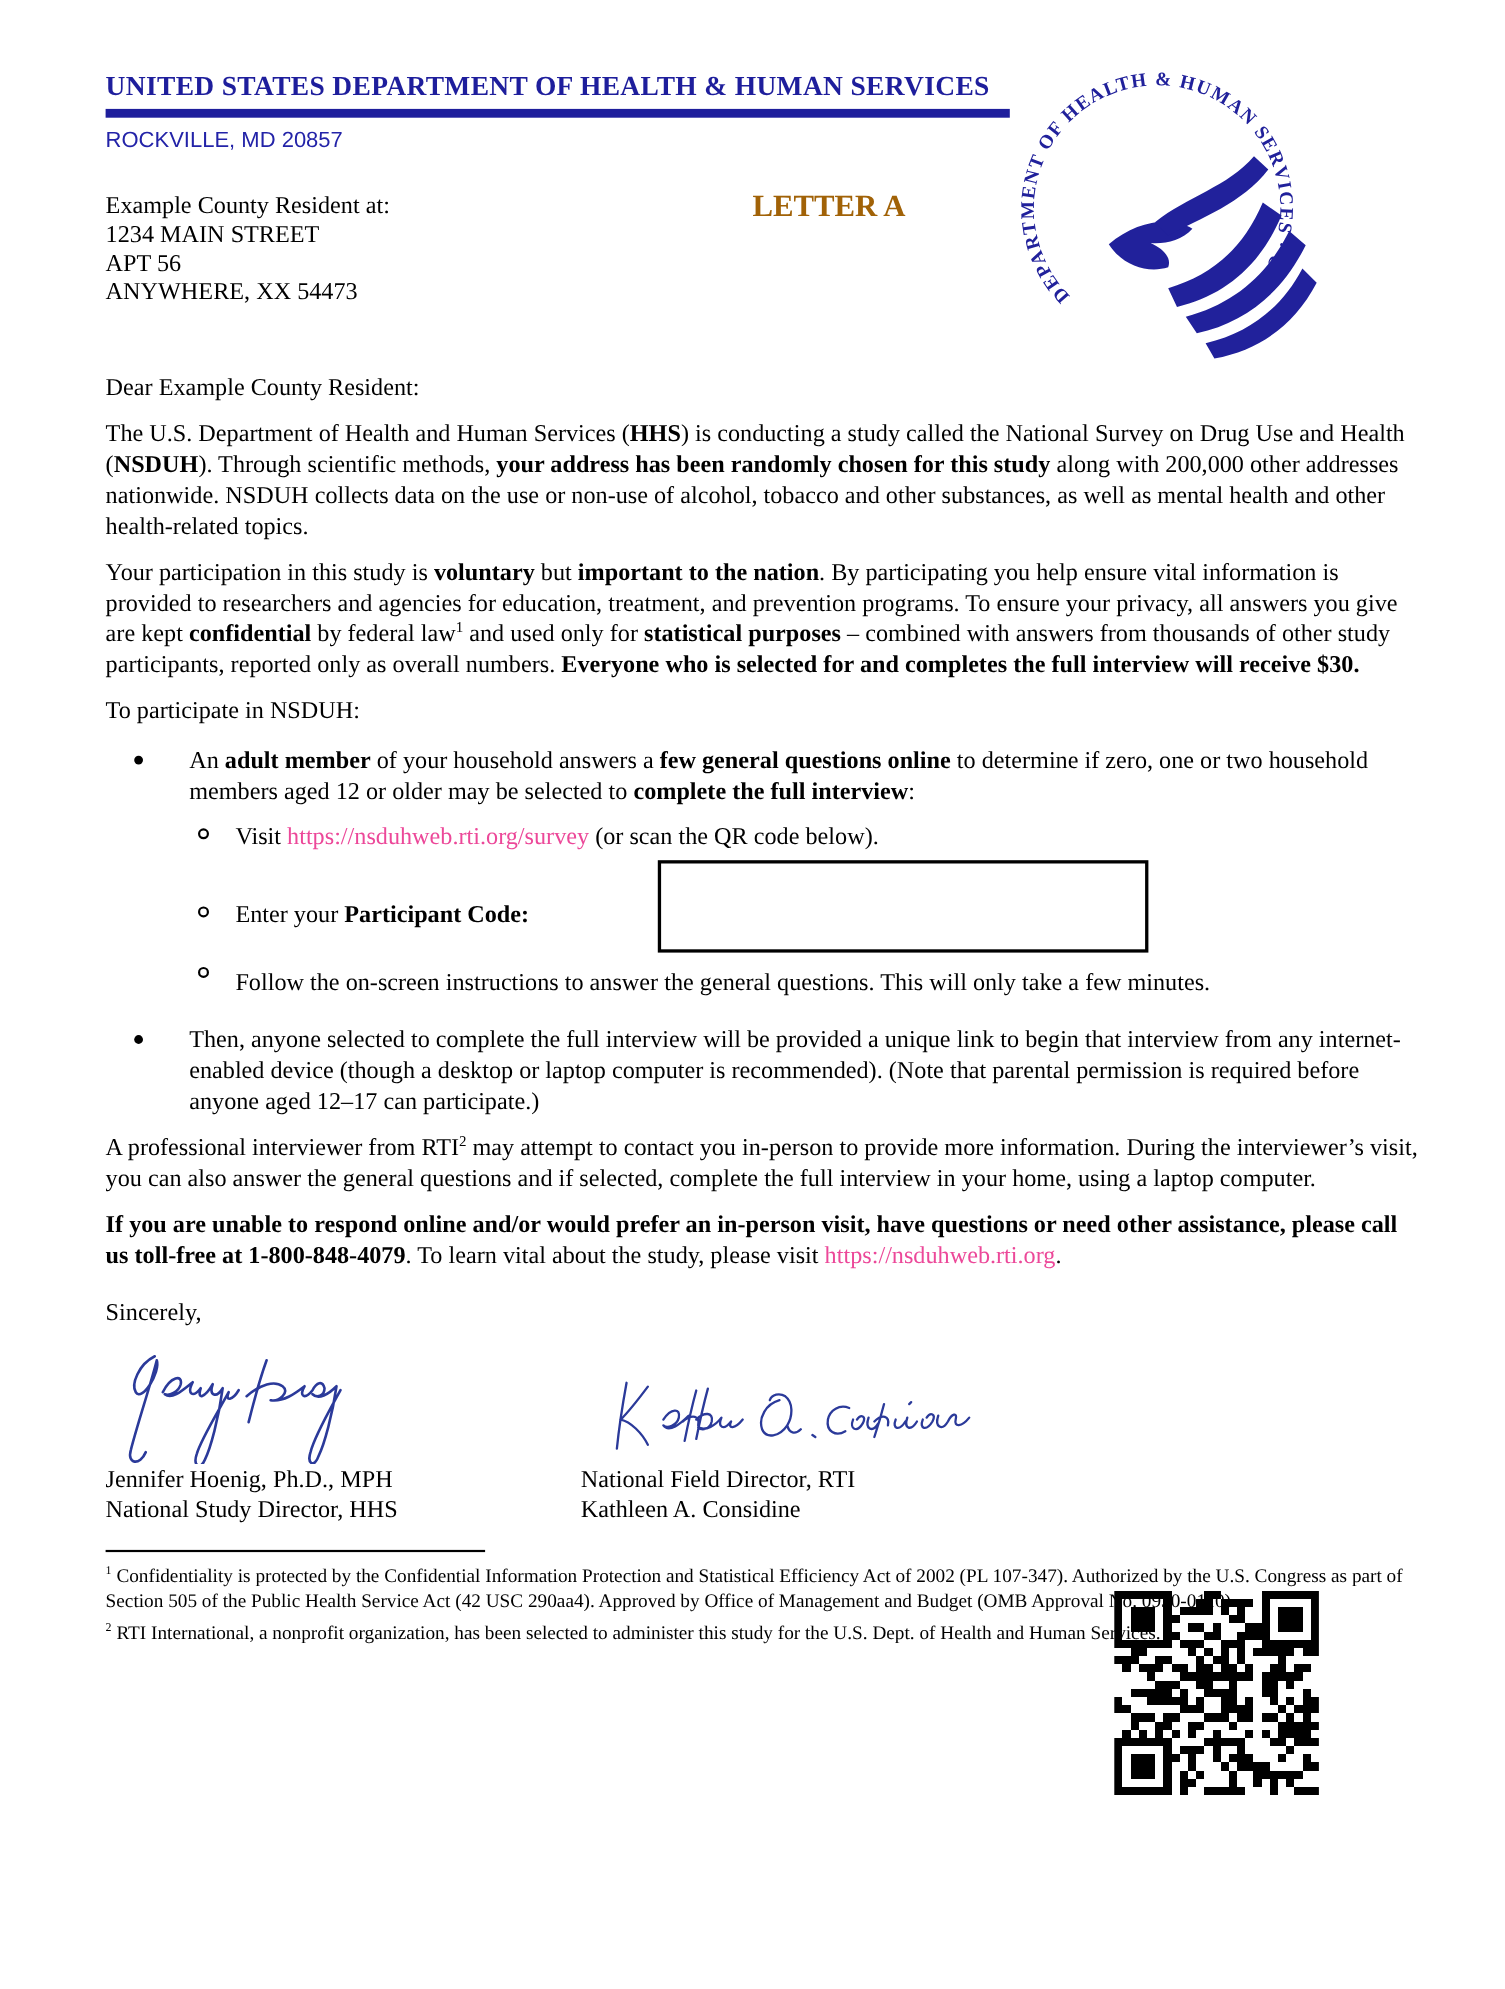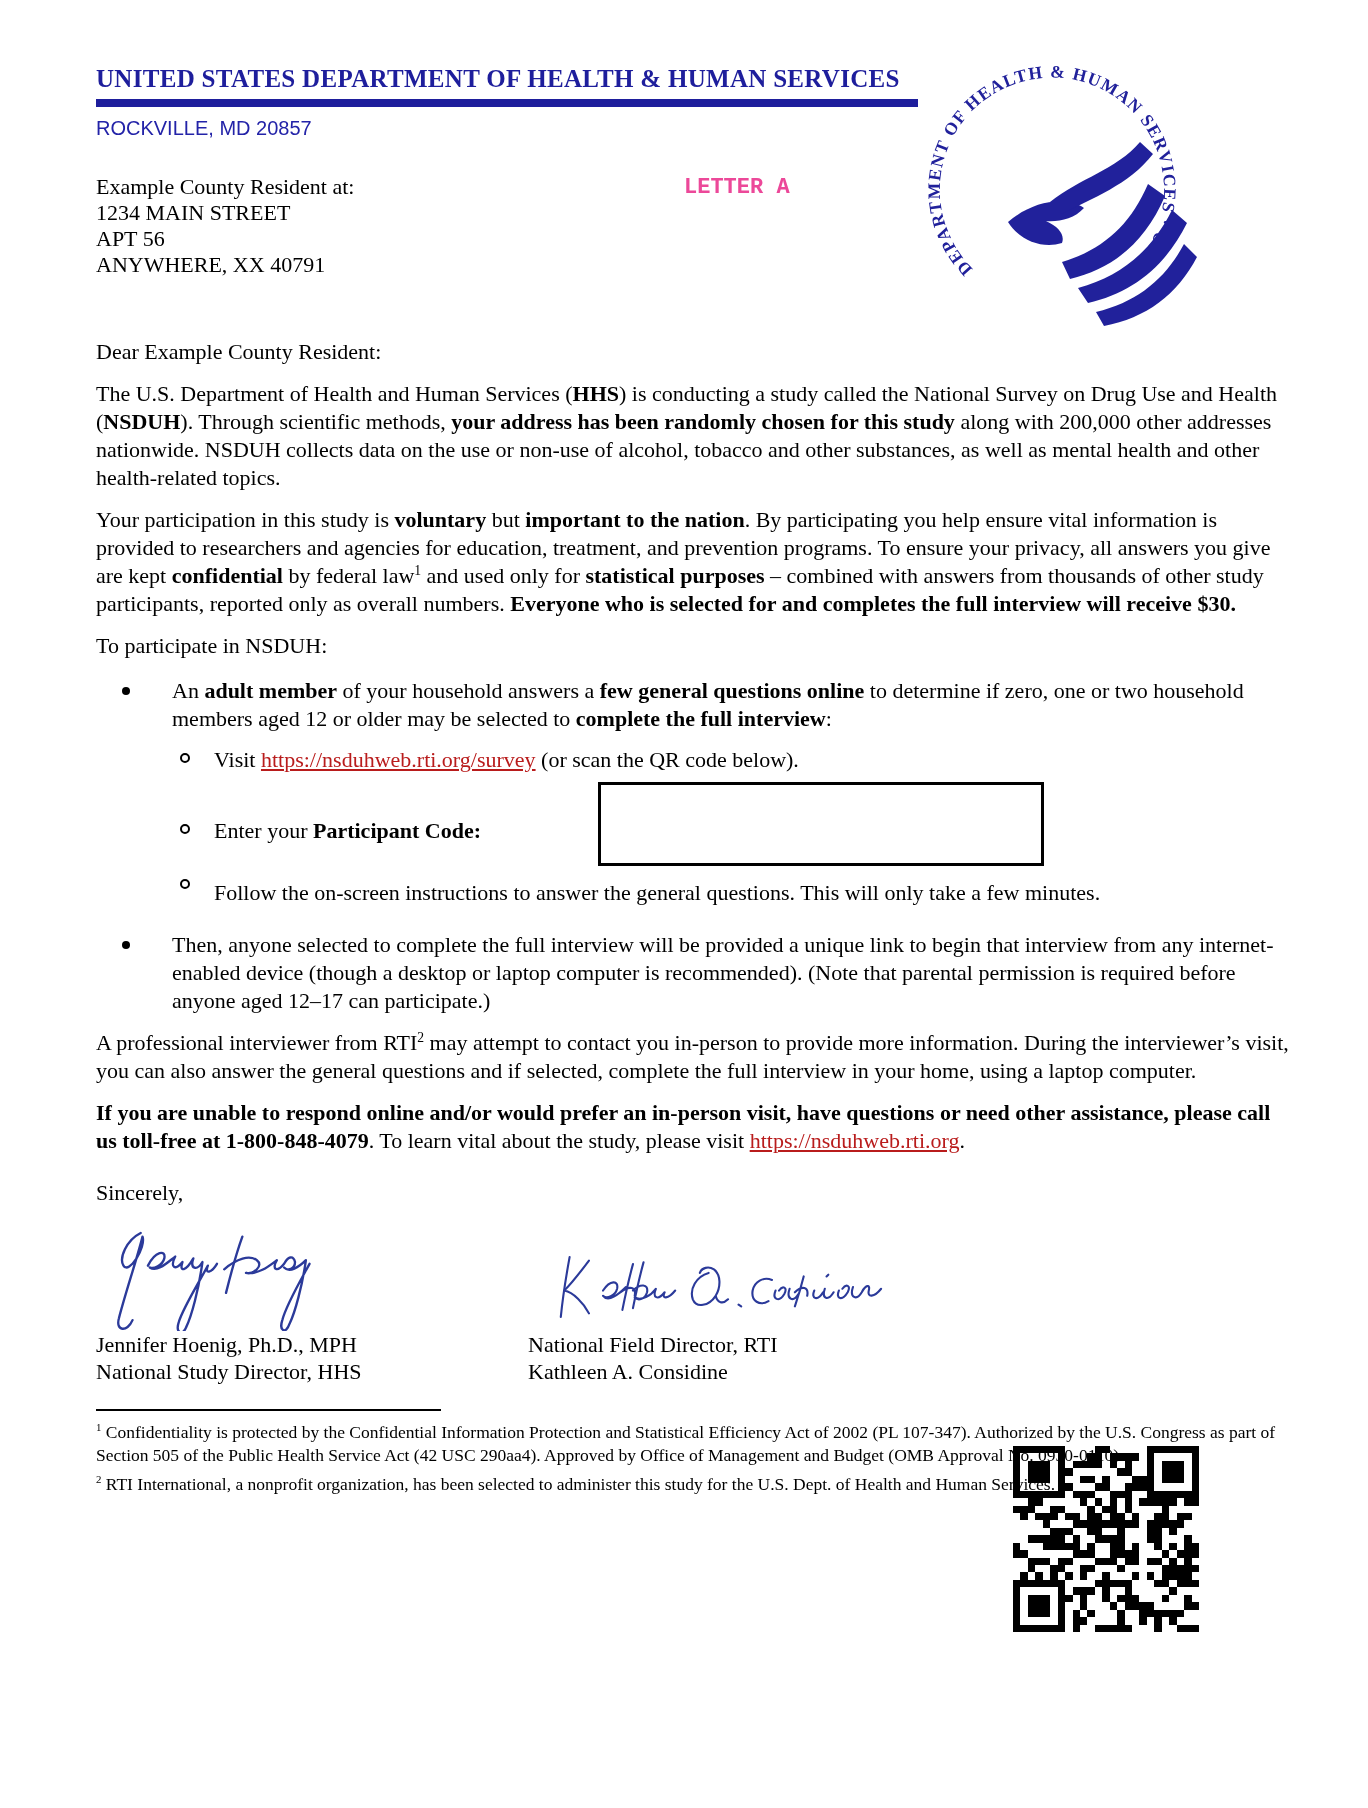--- a/index.html
+++ b/index.html
@@ -4,34 +4,34 @@
 <style>
   html,body{margin:0;padding:0;background:#fff;}
   .page{
     width:1368px;height:1808px;background:#fff;position:relative;overflow:hidden;
     box-sizing:border-box;padding:64px 76px 0 96px;
     font-family:"Liberation Serif","DejaVu Serif",serif;
     font-size:22px;line-height:28px;color:#000;
   }
   .b{font-weight:bold;}
   sup{font-size:0.62em;line-height:0;}
-  .lnk{color:#b91c1c;text-decoration:underline;}
+  .lnk{color:#ec4899;}
 
   
   .agency{font-weight:bold;font-size:25px;line-height:30px;color:#1e1e9c;letter-spacing:0.3px;}
   .head-rule{height:8px;background:#1e1e9c;width:822px;margin-top:5px;}
   .city{font-family:"Liberation Sans","DejaVu Sans",sans-serif;font-size:20px;line-height:24px;color:#2323a8;margin-top:9px;}
 
   
   .seal{position:absolute;left:912px;top:50px;width:300px;height:298px;}
 
   
   .addr-row{margin-top:34px;position:relative;}
   .addr div{line-height:26px;}
-  .letter-label{position:absolute;left:588px;top:0;color:#ec4899;font-weight:bold;font-size:22px;font-family:Liberation Mono, monospace;}
+  .letter-label{position:absolute;left:588px;top:0;color:#a16207;font-weight:bold;font-size:28px;}
 
   .salutation{margin-top:60px;}
   p{margin:14px 0 0 0;}
 
   ul{list-style:none;margin:0;padding:0;}
   .disc>li{position:relative;padding-left:76px;margin-top:17px;}
   .disc>li::before{content:"";position:absolute;left:26px;top:10px;width:8px;height:8px;border-radius:50%;background:#000;}
   .circ>li{position:relative;padding-left:118px;margin-top:13px;}
   .circ>li::before{content:"";position:absolute;left:84px;top:7px;width:10px;height:10px;border-radius:50%;border:2px solid #000;box-sizing:border-box;}
   .spread>li{line-height:42px;margin-top:6px;}
@@ -82,21 +82,21 @@
         <path fill="#21219b" d="M184,262 C226,252 254,228 272,194 L285,207 C265,245 234,268 192,276 Z"></path>
       </g>
     </svg>
   </div>
 
   <div class="addr-row">
     <div class="addr">
       <div>Example County Resident at:</div>
       <div>1234 MAIN STREET</div>
       <div>APT 56</div>
-      <div>ANYWHERE, XX 40791</div>
+      <div>ANYWHERE, XX 54473</div>
     </div>
     <div class="letter-label">LETTER A</div>
   </div>
 
   <p class="salutation">Dear Example County Resident:</p>
 
   <p><span>The U.S. Department of Health and Human Services (</span><span class="b">HHS</span><span>) is conducting a study called the National Survey on Drug Use and Health (</span><span class="b">NSDUH</span><span>). Through scientific methods, </span><span class="b">your address has been randomly chosen for this study</span><span> along with 200,000 other addresses nationwide. NSDUH collects data on the use or non-use of alcohol, tobacco and other substances, as well as mental health and other health-related topics.</span></p>
   <p><span>Your participation in this study is </span><span class="b">voluntary</span><span> but </span><span class="b">important to the nation</span><span>. By participating you help ensure vital information is provided to researchers and agencies for education, treatment, and prevention programs. To ensure your privacy, all answers you give are kept </span><span class="b">confidential</span><span> by federal law</span><sup>1</sup><span> and used only for </span><span class="b">statistical purposes</span><span> – combined with answers from thousands of other study participants, reported only as overall numbers. </span><span class="b">Everyone who is selected for and completes the full interview will receive $30.</span></p>
   <p>To participate in NSDUH:</p>
 

